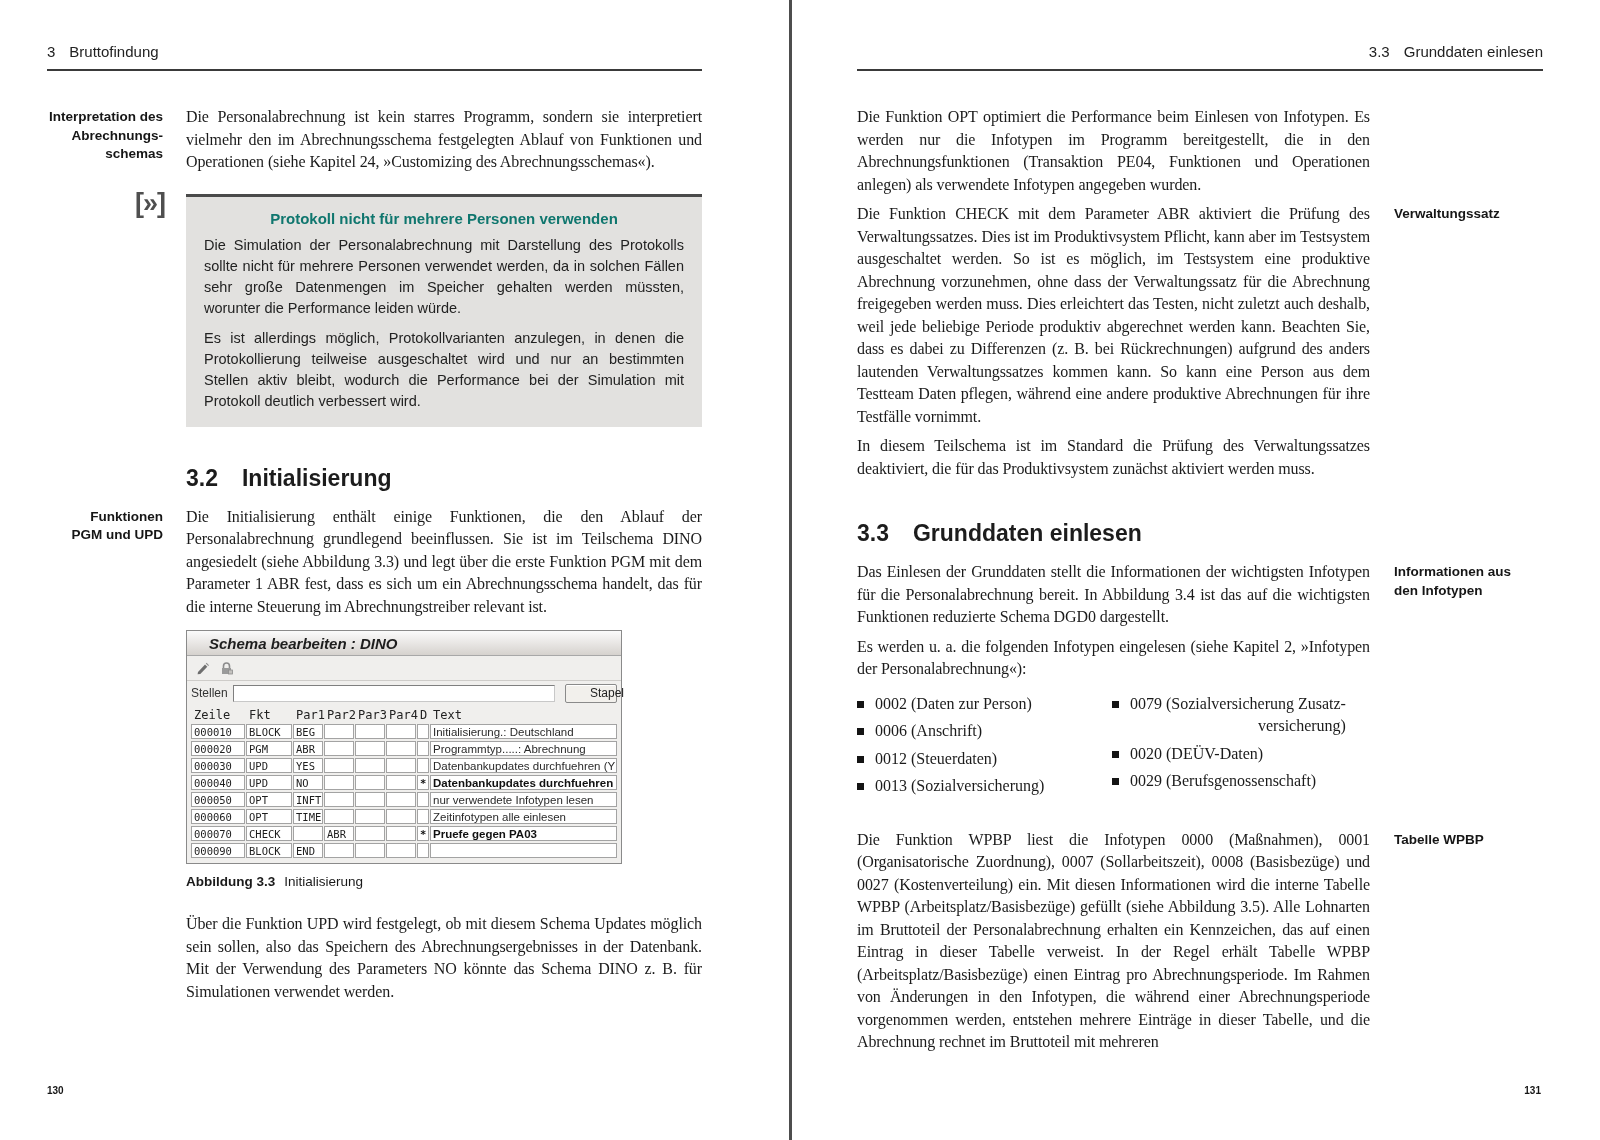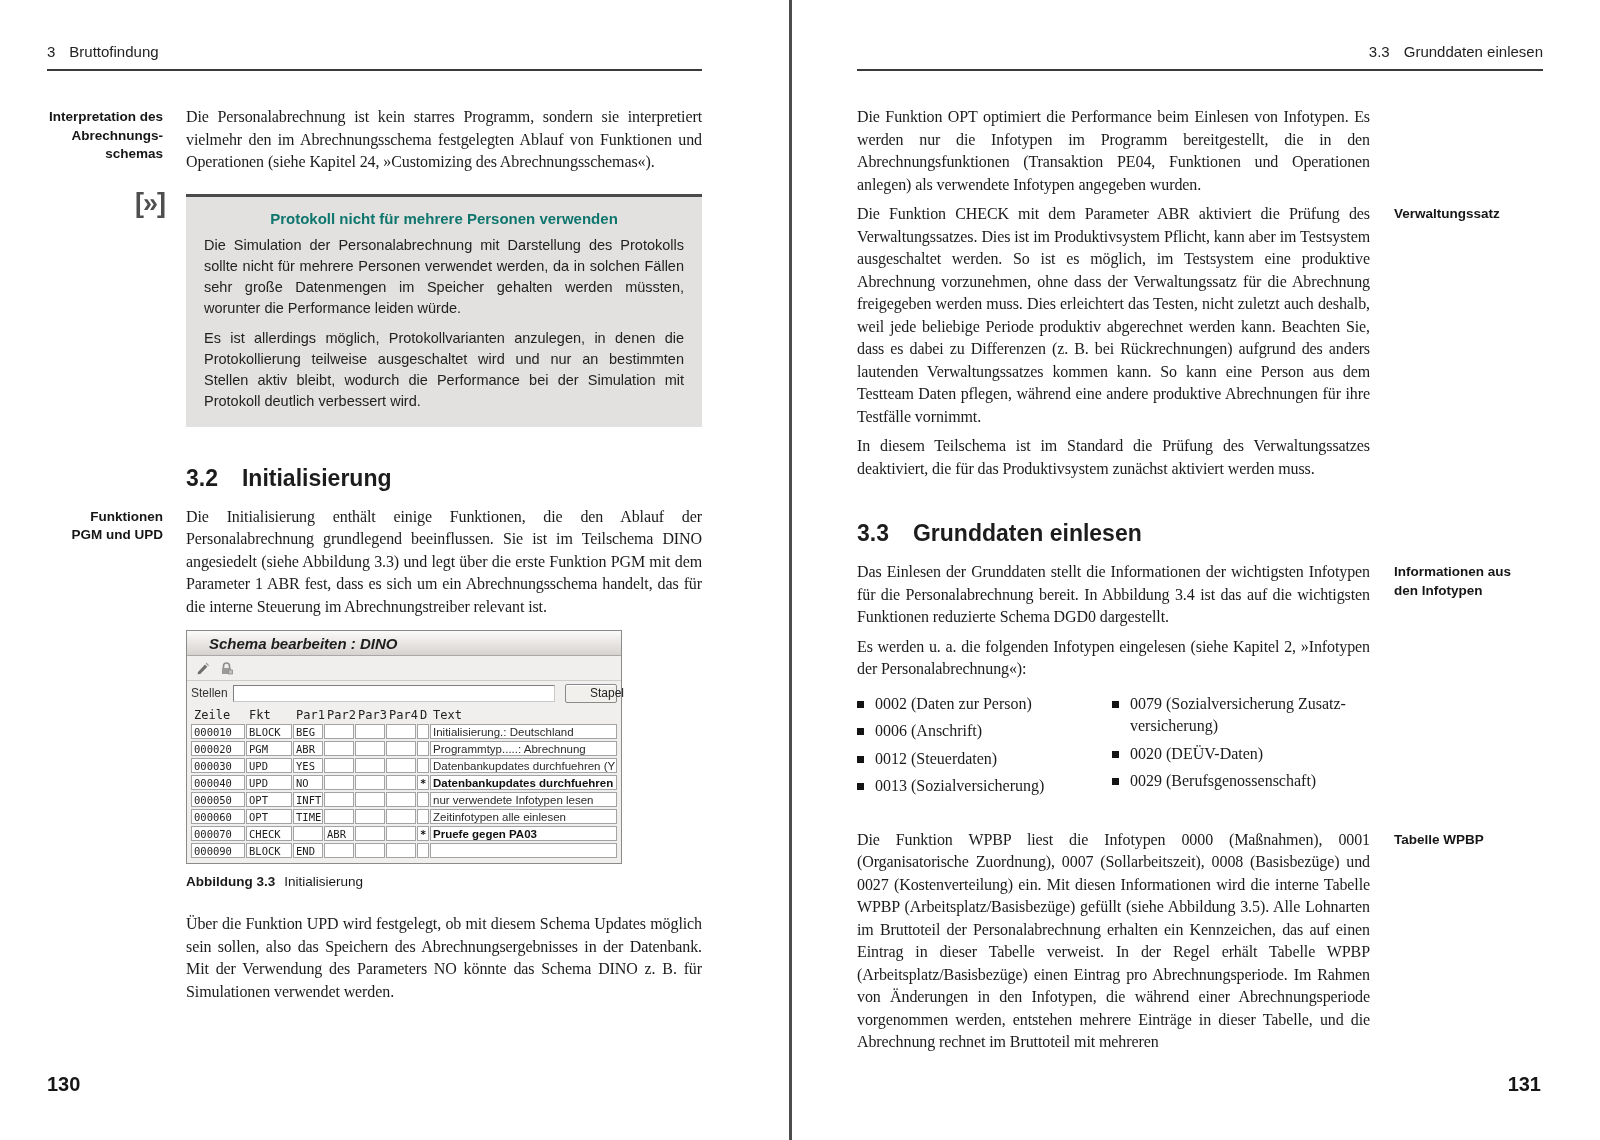--- a/index.html
+++ b/index.html
@@ -71,28 +71,28 @@
   .w-zeile { width:54px; } .w-fkt { width:46px; } .w-par { width:30px; } .w-d { width:12px; }
   .w-text { flex:1; margin-right:0; }
   .cell.text-cell { font-family:"Liberation Sans", sans-serif; font-size:11.5px; color:#2a2a2a; }
   .sap-row.emph .cell.text-cell, .sap-row.emph .cell.w-d { font-weight:bold; color:#111; }
 
   .figure-caption { margin-top:10px; font-family:"Liberation Sans", sans-serif; font-size:13.5px; color:#1a1a1a; }
   .figure-caption .cap-label { font-weight:bold; margin-right:9px; }
 
   
   .bullet-list { display:flex; margin-top:12px; }
-  .bul-col { width:255px; }
+  .bul-col { width:255px;text-align:right; }
   .bul-col + .bul-col { flex:1; }
   .bullet-item { display:flex; gap:11px; margin-bottom:5px; }
   .bullet-square { width:7px; height:7px; background:#141414; margin-top:8px; flex:none; }
   .bullet-text { font-size:16px; line-height:22.5px; white-space:pre-line; }
 
   .page-number { position:absolute; bottom:44px; font-family:"Liberation Sans", sans-serif;
-    font-weight:bold; font-size:20px; color:#161616;margin-top:37px; }
+    font-weight:bold; font-size:10px; color:#161616;margin-top:37px; }
   .page-number.pn-left { left:47px; }
   .page-number.pn-right { right:47px; }
 
   .spacer-h2 { margin-top:40px; }
 </style>
 </head>
 <body>
 
 <div class="spread">
 

